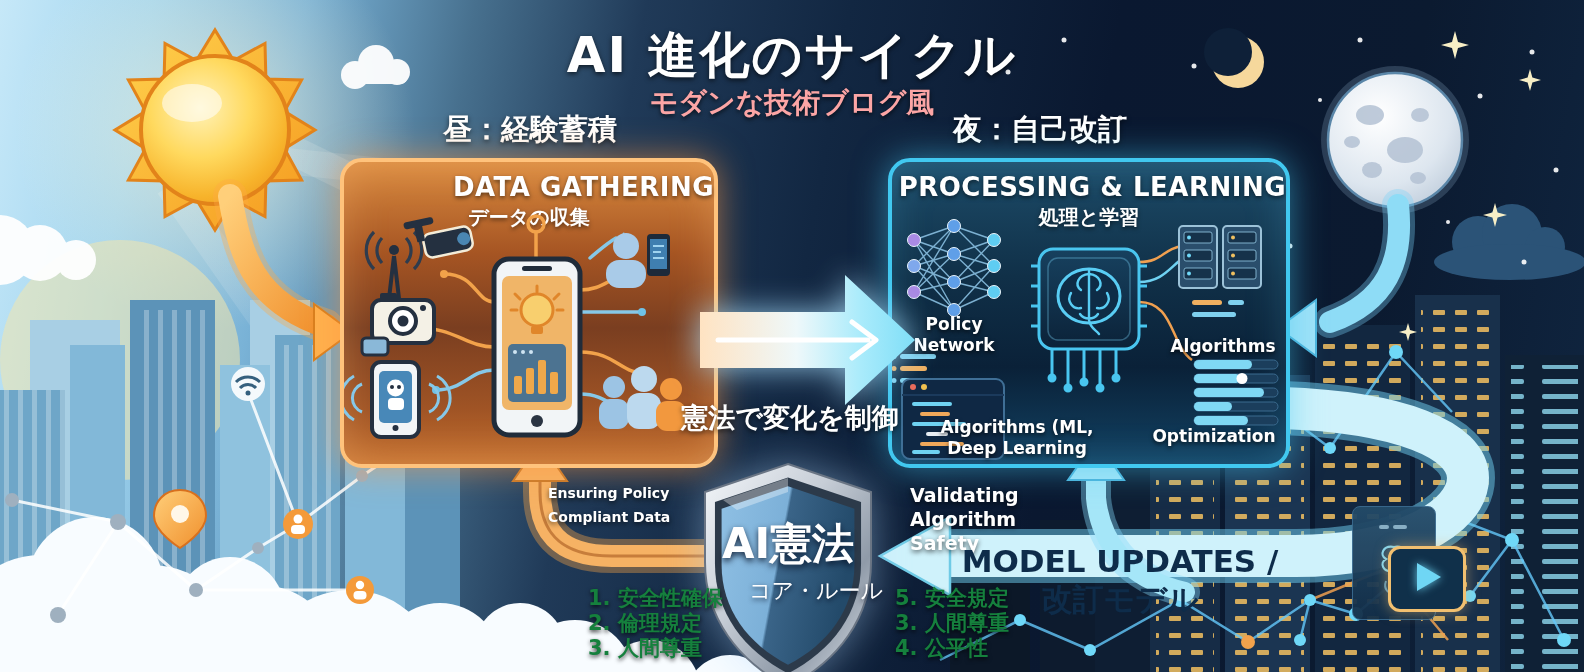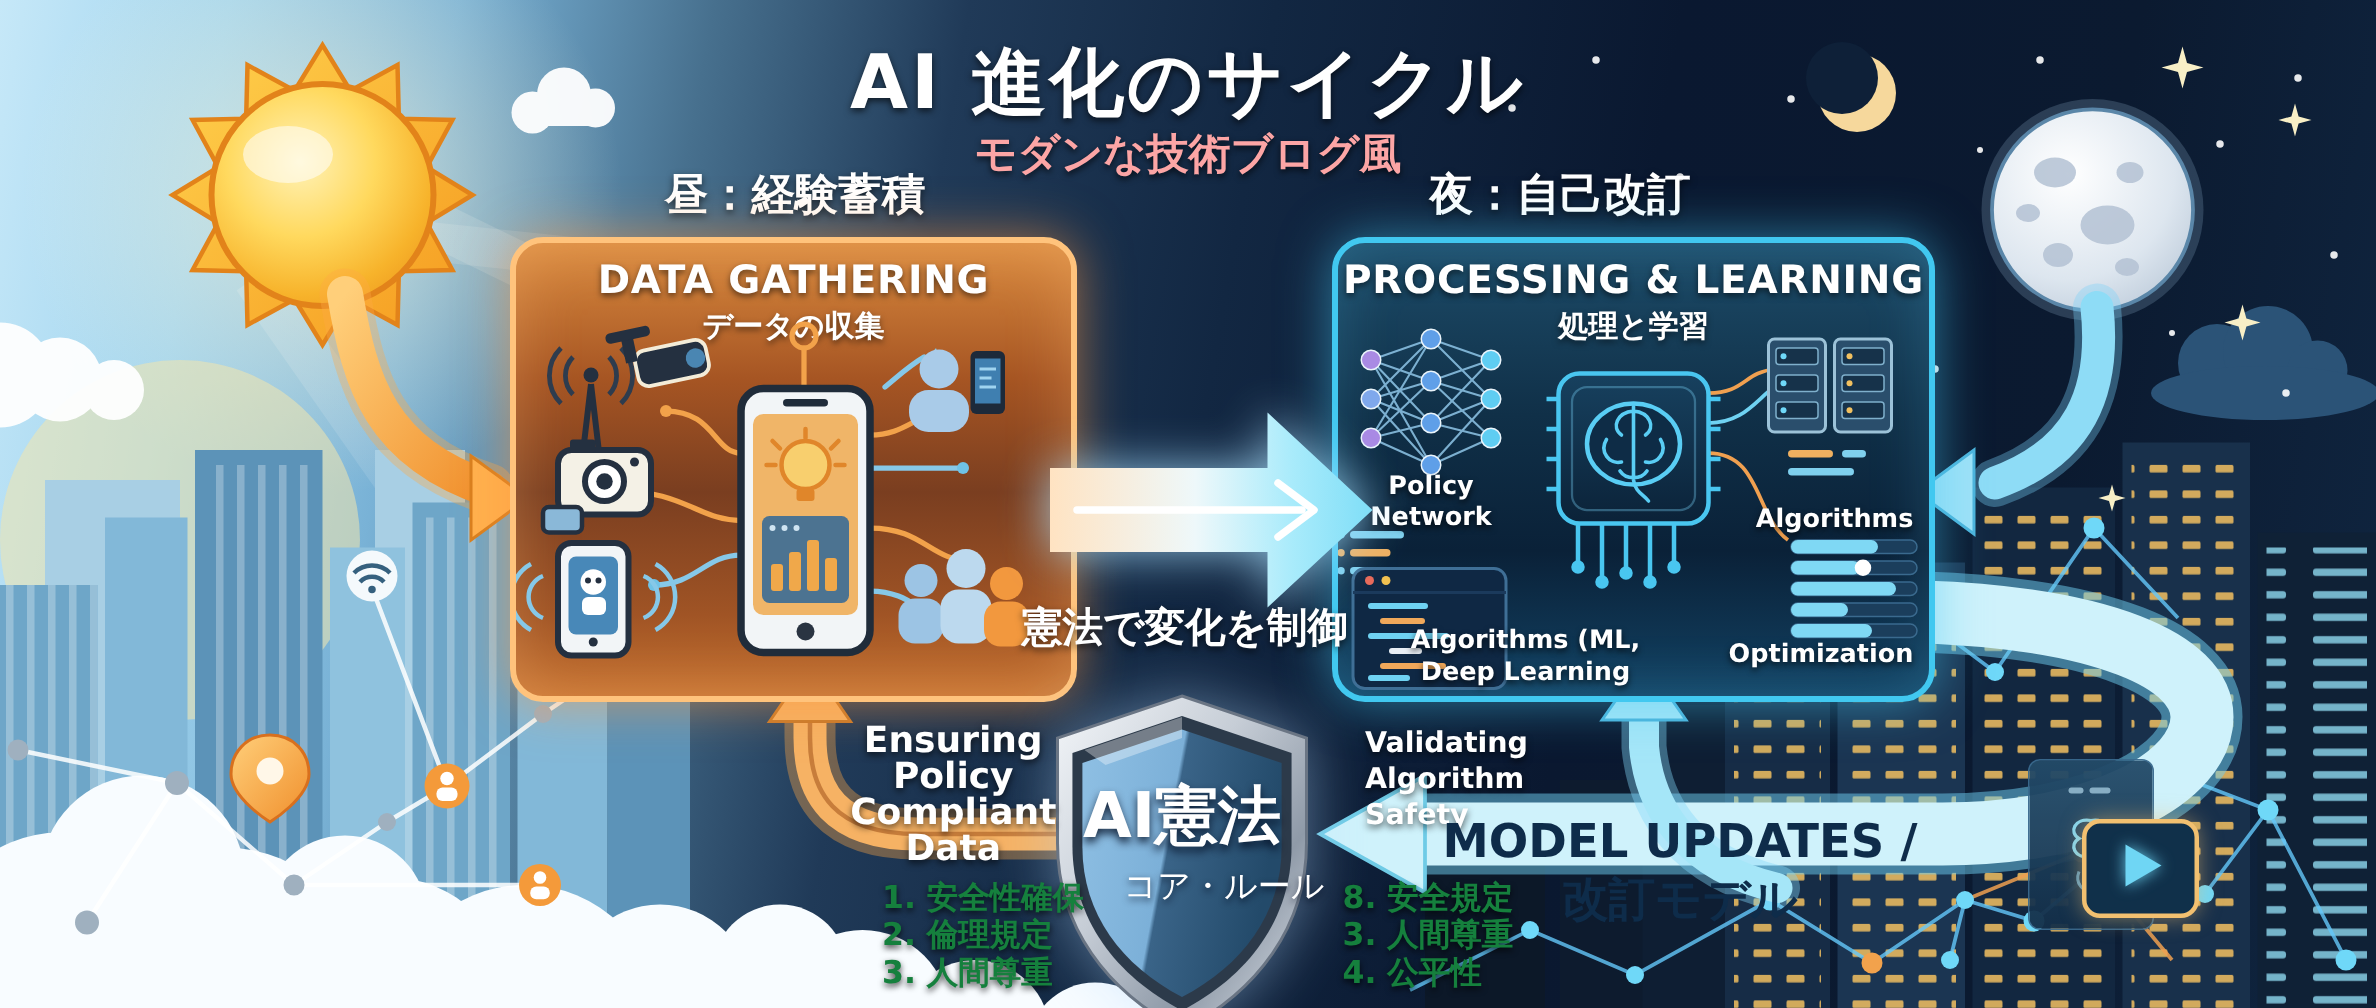--- a/index.html
+++ b/index.html
@@ -19,35 +19,35 @@
   .lbl-day{left:390px;top:110px;width:280px;text-align:center;font-size:29px;}
   .lbl-night{left:900px;top:110px;width:280px;text-align:center;font-size:29px;}
   
   .box{position:absolute;border-radius:22px;}
   .box-left{left:340px;top:158px;width:370px;height:302px;
     background:linear-gradient(180deg,#d98a3f 0%,#a65523 30%,#7a3e20 55%,#a05425 82%,#c4702f 100%);
     border:4px solid #ffc37c;box-shadow:0 0 34px rgba(255,150,60,.6),inset 0 0 40px rgba(255,190,120,.35);}
   .box-right{left:888px;top:158px;width:394px;height:302px;
     background:linear-gradient(180deg,#1d4c69 0%,#103048 38%,#0a2138 68%,#124263 100%);
     border:4px solid #41c8f0;box-shadow:0 0 34px rgba(70,200,240,.55),inset 0 0 40px rgba(90,200,240,.22);}
-  .box-title{position:absolute;left:0;right:0;top:10px;text-align:center;font-size:26px;font-weight:700;color:#fff;letter-spacing:.5px;text-shadow:0 2px 4px rgba(0,0,0,.55);}
+  .box-title{position:absolute;left:0;right:0;top:10px;text-align:right;font-size:26px;font-weight:700;color:#fff;letter-spacing:.5px;text-shadow:0 2px 4px rgba(0,0,0,.55);}
   .box-sub{position:absolute;left:0;right:0;top:42px;text-align:center;font-size:20px;font-weight:700;color:#fff;text-shadow:0 2px 4px rgba(0,0,0,.55);}
   .inner-lbl{position:absolute;text-align:center;font-size:17px;font-weight:700;color:#fff;line-height:21px;text-shadow:0 2px 4px rgba(0,0,0,.7);}
   .nn-lbl{left:8px;top:152px;width:108px;}
   .alg-lbl{left:275px;top:174px;width:112px;}
   .algml-lbl{left:40px;top:255px;width:170px;}
   .opt-lbl{left:256px;top:264px;width:132px;}
   .box-art{position:absolute;left:0;top:0;}
   
   .ctrl-lbl{left:640px;top:400px;width:300px;text-align:center;font-size:27px;}
   .shield{position:absolute;left:693px;top:458px;width:190px;height:235px;filter:drop-shadow(0 0 20px rgba(180,220,255,.45));}
   .shield-title{position:absolute;left:0;width:100%;top:58px;text-align:center;font-size:42px;font-weight:800;color:#fff;text-shadow:0 3px 6px rgba(0,10,30,.8);}
   .shield-sub{position:absolute;left:0;width:100%;top:118px;text-align:right;font-size:22px;font-weight:400;color:#fff;text-shadow:0 2px 5px rgba(0,10,30,.8);}
   
-  .policy-lbl{left:548px;top:481px;width:175px;text-align:center;font-size:24px;line-height:24px;}
+  .policy-lbl{left:548px;top:481px;width:175px;font-size:14px;line-height:24px;}
   .valid-lbl{left:910px;top:483px;width:178px;text-align:left;font-size:19px;line-height:24px;}
   .updates-lbl{left:950px;top:543px;width:340px;text-align:center;font-size:31px;font-weight:700;color:#0e2c4a;text-shadow:none;}
   .rules{position:absolute;font-size:21px;font-weight:700;color:#15803d;line-height:25px;text-shadow:0 2px 4px rgba(0,0,0,.75);}
   .rules-left{left:588px;top:586px;}
   .rules-right{left:895px;top:586px;}
   .arrow-center{position:absolute;left:0;top:0;filter:drop-shadow(0 0 16px rgba(170,225,255,.8));}
   
   .app-panel{position:absolute;left:1352px;top:506px;width:82px;height:112px;border-radius:8px;
     background:linear-gradient(180deg,#234b69,#142f49);border:1px solid #3a6a8e;opacity:.95;}
   .play-btn{position:absolute;left:1388px;top:546px;width:72px;height:60px;border-radius:12px;
@@ -575,21 +575,21 @@
   <div class="txt policy-lbl">Ensuring Policy Compliant Data</div>
   <div class="txt valid-lbl">Validating Algorithm Safety</div>
   <div class="txt updates-lbl">MODEL UPDATES / 改訂モデル</div>
 
   <div class="rules rules-left">
     <div>1. 安全性確保</div>
     <div>2. 倫理規定</div>
     <div>3. 人間尊重</div>
   </div>
   <div class="rules rules-right">
-    <div>8. 安全規定</div>
+    <div>5. 安全規定</div>
     <div>3. 人間尊重</div>
     <div>4. 公平性</div>
   </div>
 
   <div class="app-panel">
     <svg width="82" height="112" viewBox="0 0 82 112">
       <path d="M41 40 C30 38 26 48 33 52 C26 56 30 66 41 64 C52 66 56 56 49 52 C56 48 52 38 41 40 Z M41 40 V64" stroke="#7fd4f0" stroke-width="2.2" fill="none"></path>
       <rect x="26" y="18" width="10" height="4" rx="2" fill="#9fc4da" opacity=".8"></rect>
         <rect x="40" y="18" width="14" height="4" rx="2" fill="#9fc4da" opacity=".8"></rect>
       <path d="M33 74 C30 82 36 88 41 86 M49 74 C52 82 46 88 41 86" stroke="#5f9cc0" stroke-width="2" fill="none"></path>

